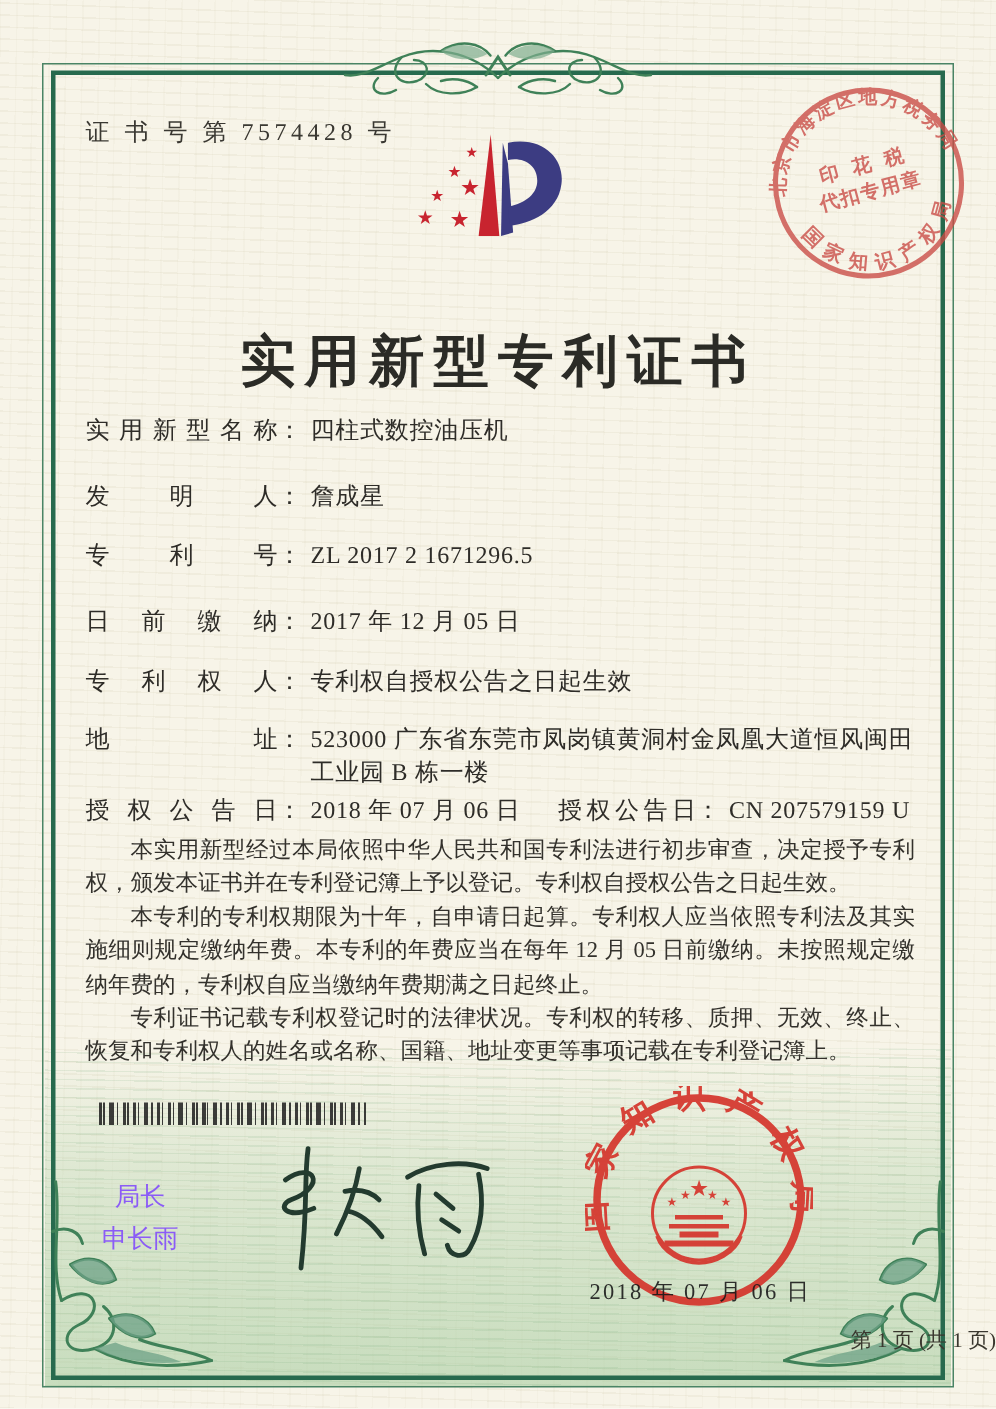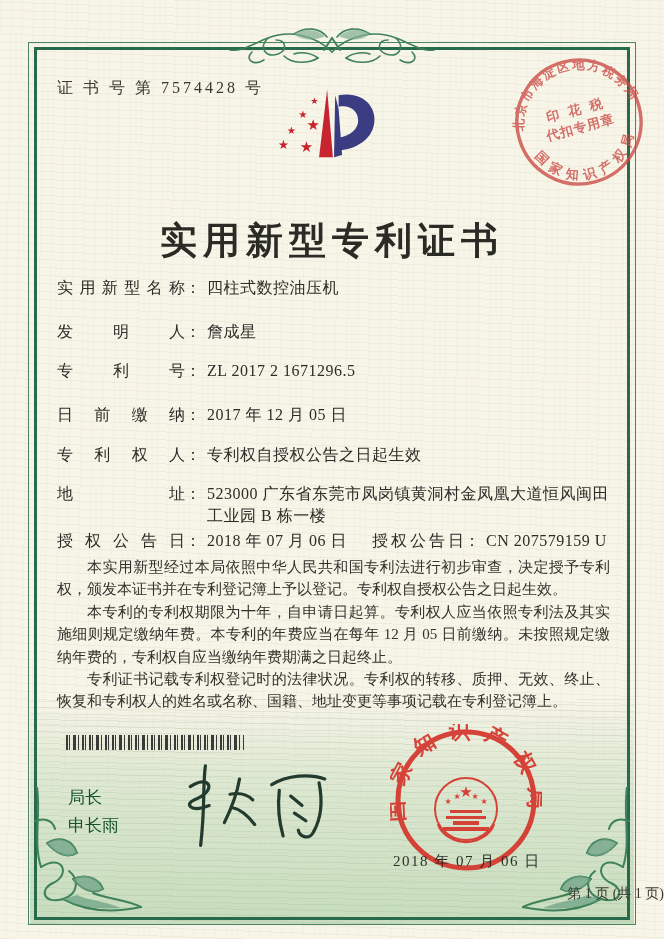--- a/index.html
+++ b/index.html
@@ -39,21 +39,21 @@
   .paras{position:absolute; left:57px; top:556px; width:553px; font-size:15px; line-height:22.4px;
          text-align:justify; color:#33312c;}
   .paras p{margin:0; text-indent:2em;}
   .barcode{
     position:absolute; left:66px; top:735px; width:178px; height:15px; opacity:.85;
     background:repeating-linear-gradient(90deg,
       #1c1c1c 0 2px, transparent 2px 3px, #1c1c1c 3px 4px, transparent 4px 7px,
       #1c1c1c 7px 10px, transparent 10px 12px, #1c1c1c 12px 13px, transparent 13px 16px,
       #1c1c1c 16px 18px, transparent 18px 19px, #1c1c1c 19px 20px, transparent 20px 23px);
   }
-  .signoff{position:absolute; left:68px; top:784px; font-size:17px; color:#14532d; line-height:28px;}
+  .signoff{position:absolute; left:68px; top:784px; font-size:17px; color:#8b5cf6; line-height:28px;text-align:center;}
   .sig-svg{position:absolute; left:175px; top:762px;}
   .stamp-tax{position:absolute; left:506px; top:46px; transform:rotate(-15deg); opacity:.78;}
   .stamp-cnipa{position:absolute; left:390px; top:724px; opacity:.92;}
   .stamp-date{position:absolute; left:393px; top:852px; font-size:15px; letter-spacing:1.5px;
               color:rgba(25,25,25,0.9); white-space:nowrap;}
   .footer{position:absolute; left:0; right:0; top:885px; text-align:right; font-size:14px; color:#3a382f;}
   .logo{position:absolute; left:274px; top:86px;}
   .ornament-top{position:absolute; left:226px; top:24px;}
   .corner-bl{position:absolute; left:29px; bottom:17px;}
   .corner-br{position:absolute; right:29px; bottom:17px; transform:scaleX(-1);}

